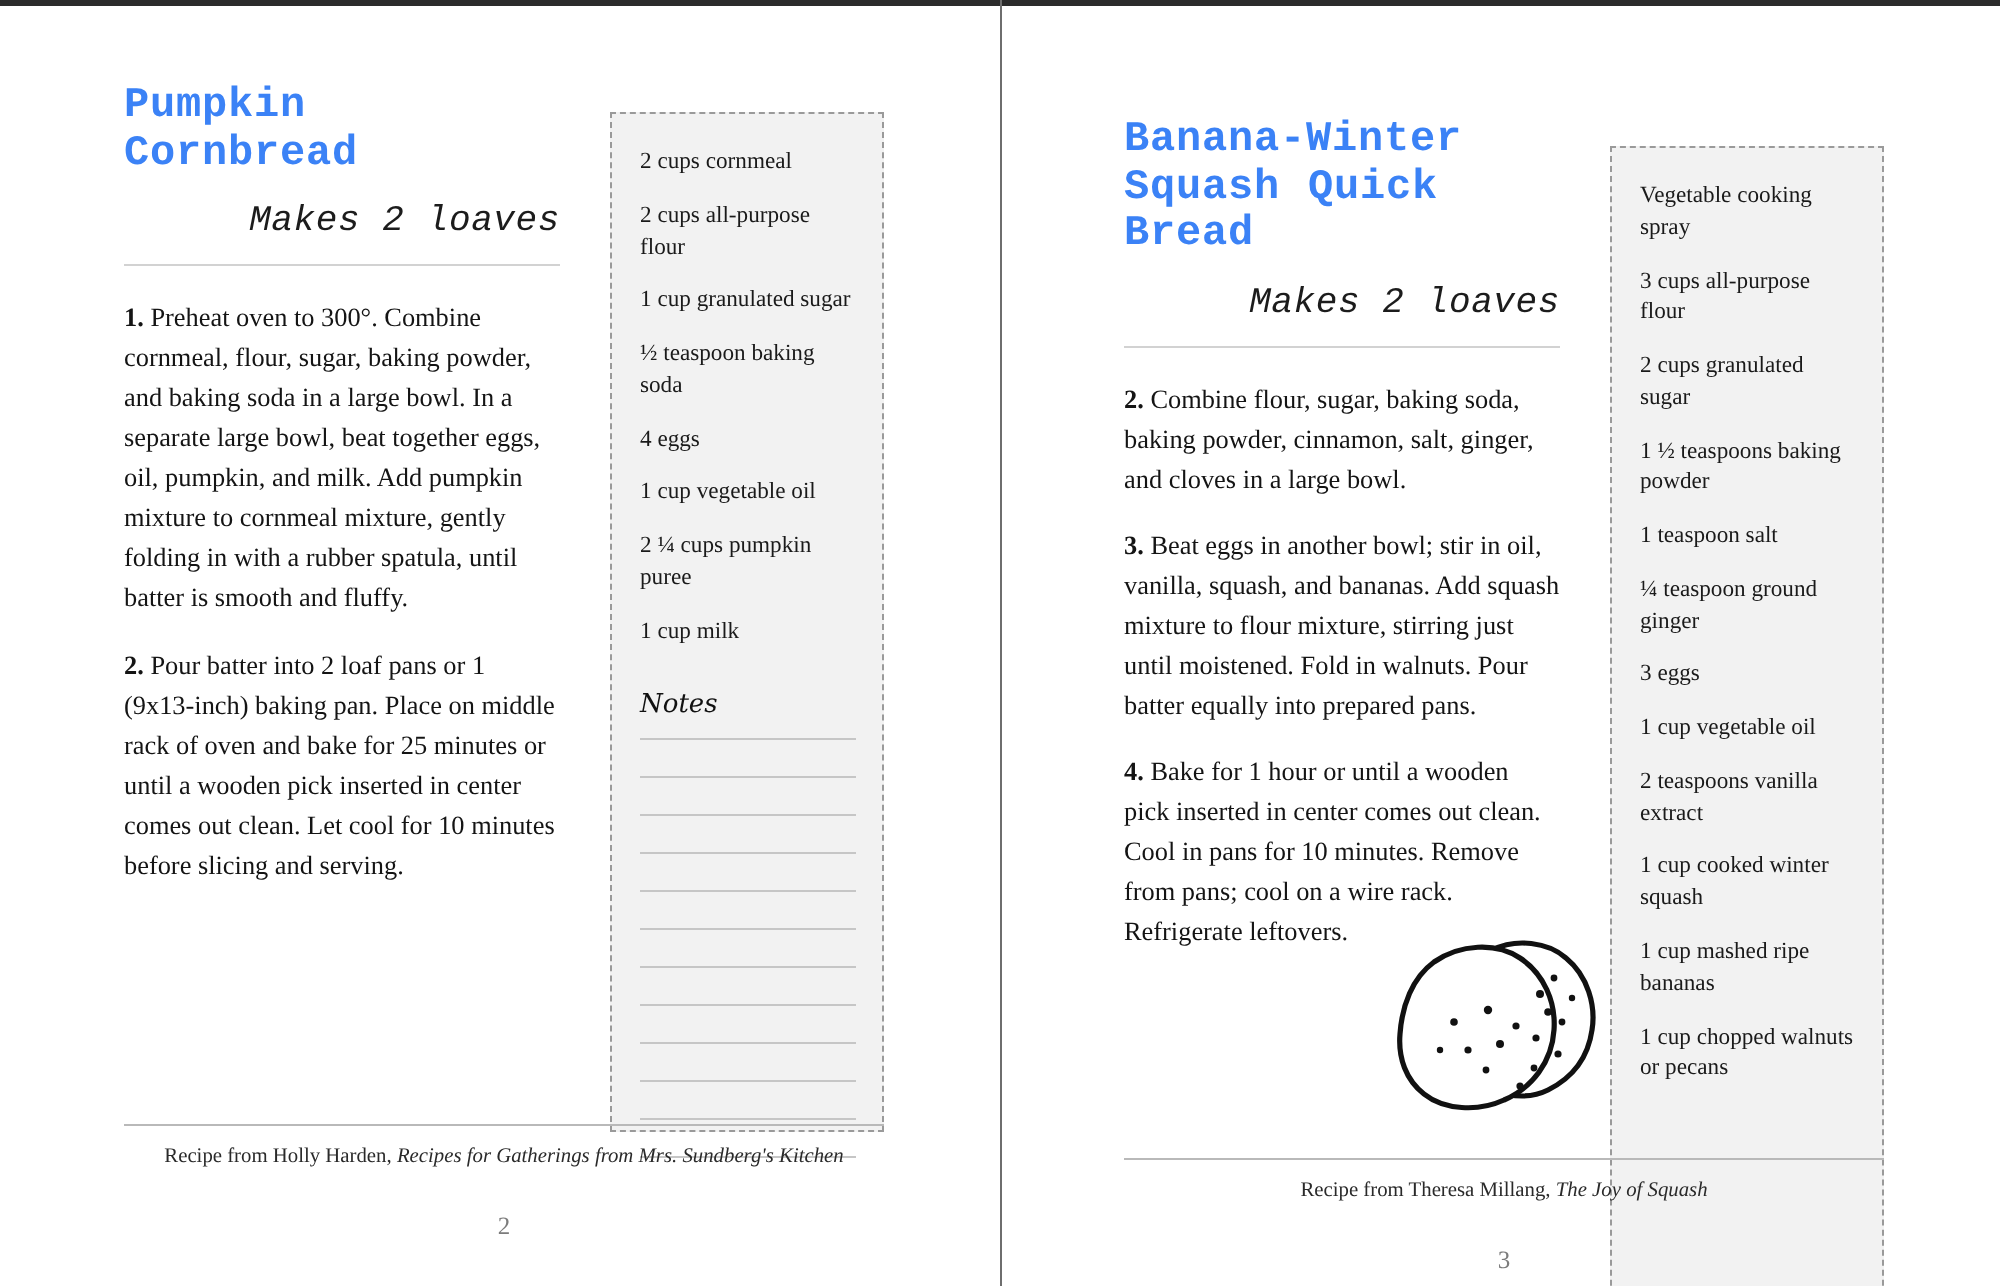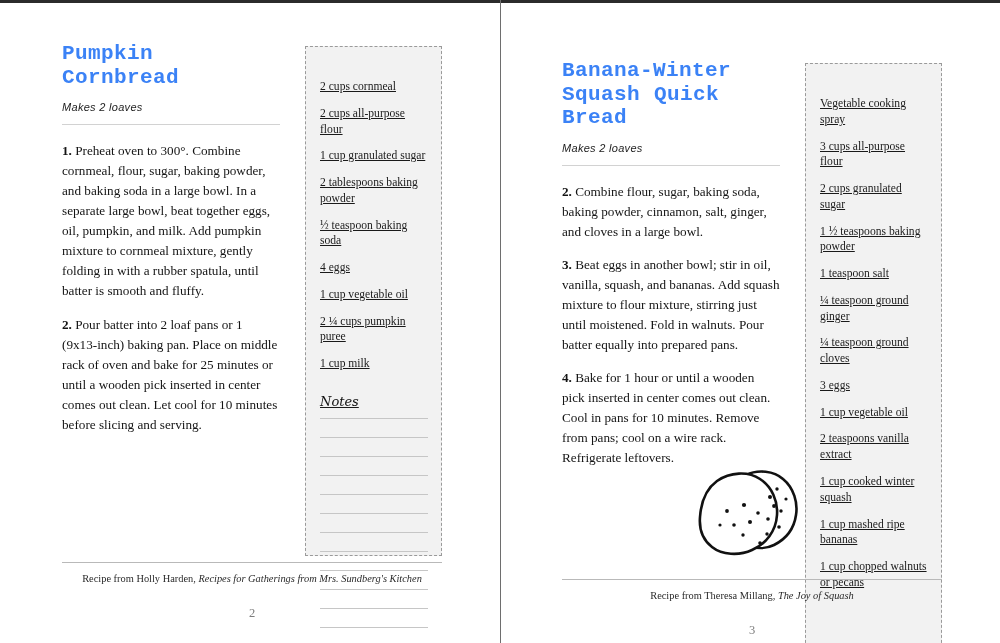--- a/index.html
+++ b/index.html
@@ -73,26 +73,27 @@
     font-weight: bold;
     font-size: 21px;
     line-height: 1.12;
     letter-spacing: 0.4px;
     color: #3b82f6;
     margin: 0 0 12px 0;
     word-spacing: 1px;
   }
 
   .yield {
-    font-family: Liberation Sans, sans-serif;
+    font-family: Liberation Mono, monospace;
     font-style: italic;
-    font-size: 11px;
+    font-size: 18px;
     color: #1c1c1c;
     margin: 0 0 11px 0;
     letter-spacing: 0.3px;
+    text-align: right;
   }
 
   .title-rule {
     width: 100%;
     height: 1px;
     background: #d2d2d2;
     margin-bottom: 16px;
   }
 
   .step {
@@ -102,28 +103,27 @@
     text-align: left;
     color: #141414;
   }
   .step .num {
     font-weight: bold;
   }
 
   
   .sidebar {
     position: absolute;
-    top: 4px;
+    top: 14px;
     left: 243px;
     width: 137px;
     box-sizing: border-box;
     border: 1px dashed #9a9a9a;
     background: #f2f2f2;
-    padding: 32px 13px 16px 14px;
-    text-decoration: underline;
+    padding: 16px 13px 16px 14px;
   }
   .sidebar-left  { height: 510px; }
   .sidebar-right { height: 600px; }
 
   .ingredient {
     font-size: 11.6px;
     line-height: 1.36;
     margin-bottom: 11px;
     color: #1a1a1a;
   }
@@ -204,21 +204,20 @@
         <p class="step">
           <span class="num">2.</span>
           <span>Pour batter into 2 loaf pans or 1 (9x13-inch) baking pan. Place on middle rack of oven and bake for 25 minutes or until a wooden pick inserted in center comes out clean. Let cool for 10 minutes before slicing and serving.</span>
         </p>
       </div>
 
       <aside class="sidebar sidebar-left">
         <div class="ingredient">2 cups cornmeal</div>
         <div class="ingredient">2 cups all-purpose flour</div>
         <div class="ingredient">1 cup granulated sugar</div>
-        <div class="ingredient">2 tablespoons baking powder</div>
         <div class="ingredient">½ teaspoon baking soda</div>
         <div class="ingredient">4 eggs</div>
         <div class="ingredient">1 cup vegetable oil</div>
         <div class="ingredient">2 ¼ cups pumpkin puree</div>
         <div class="ingredient">1 cup milk</div>
 
         <div class="notes-head">Notes</div>
         <div id="notes-lines">
             <div class="note-line"></div>
             <div class="note-line"></div>
@@ -298,21 +297,20 @@
         </svg>
       </div>
 
       <aside class="sidebar sidebar-right">
         <div class="ingredient">Vegetable cooking spray</div>
         <div class="ingredient">3 cups all-purpose flour</div>
         <div class="ingredient">2 cups granulated sugar</div>
         <div class="ingredient">1 ½ teaspoons baking powder</div>
         <div class="ingredient">1 teaspoon salt</div>
         <div class="ingredient">¼ teaspoon ground ginger</div>
-        <div class="ingredient">¼ teaspoon ground cloves</div>
         <div class="ingredient">3 eggs</div>
         <div class="ingredient">1 cup vegetable oil</div>
         <div class="ingredient">2 teaspoons vanilla extract</div>
         <div class="ingredient">1 cup cooked winter squash</div>
         <div class="ingredient">1 cup mashed ripe bananas</div>
         <div class="ingredient">1 cup chopped walnuts or pecans</div>
       </aside>
 
     </div>
 

